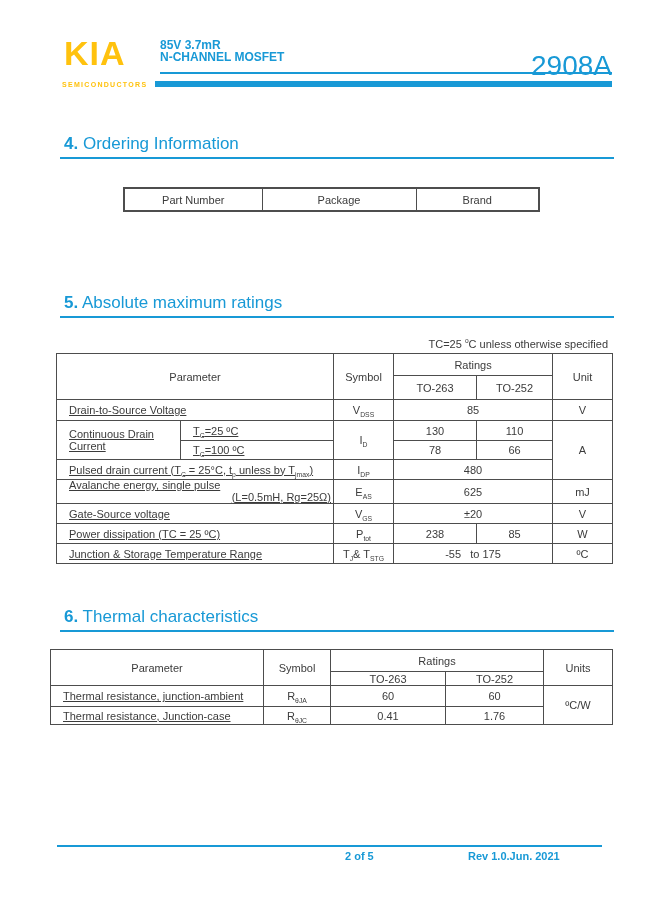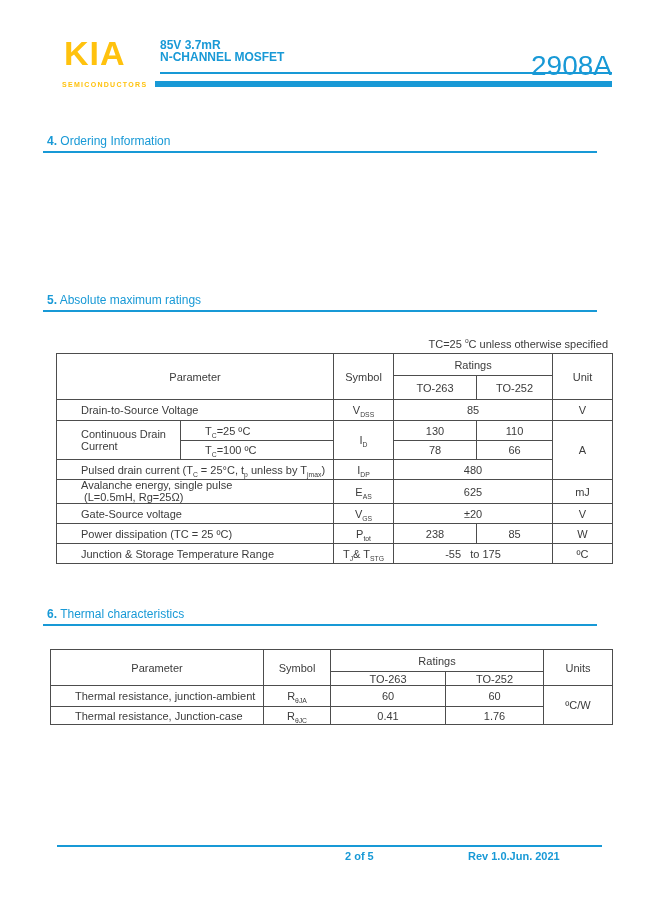--- a/index.html
+++ b/index.html
@@ -14,38 +14,38 @@
     font-family:"Liberation Sans", sans-serif;color:var(--ink);overflow:hidden;
   }
   
   .logo{position:absolute;left:64px;top:36px;font-size:34px;line-height:34px;font-weight:bold;color:var(--yellow);letter-spacing:1px;}
   .logo-sub{position:absolute;left:62px;top:81px;font-size:7px;font-weight:bold;color:var(--yellow);letter-spacing:1.3px;}
   .spec{position:absolute;left:160px;top:40px;font-size:12px;font-weight:bold;color:var(--blue);line-height:11.5px;}
   .part-number{position:absolute;right:37px;top:40px;font-size:28px;line-height:28px;color:var(--blue);margin-top:12px;}
   .hline-thin{position:absolute;left:160px;top:72px;width:452px;height:2px;background:var(--blue);}
   .hline-thick{position:absolute;left:155px;top:81px;width:457px;height:6px;background:var(--blue);}
   
-  .sec-head{position:absolute;left:43px;width:554px;border-bottom:2px solid var(--blue);padding:0 0 3px 4px;font-size:12px;color:var(--blue);box-sizing:border-box;}
+  .sec-head{position:absolute;left:60px;width:554px;border-bottom:2px solid var(--blue);padding:0 0 3px 4px;font-size:17px;color:var(--blue);box-sizing:border-box;}
   .sec-num{font-weight:bold;}
   #s4-head{top:134px;}
   #s5-head{top:293px;}
   #s6-head{top:598px;margin-top:9px;}
   .note{position:absolute;top:338px;left:350px;width:258px;text-align:right;font-size:11px;color:var(--ink);}
   
   table{border-collapse:collapse;table-layout:fixed;position:absolute;}
   td{border:1px solid var(--line);font-size:11px;color:var(--ink);text-align:center;vertical-align:middle;padding:0 2px;line-height:12px;box-sizing:border-box;overflow:hidden;}
-  td.left{text-align:left;padding-left:24px;}
+  td.left{text-align:left;padding-left:12px;text-decoration:underline;}
   sub{font-size:0.62em;line-height:0;}
   sup{font-size:0.6em;line-height:0;}
   .ws-pre{white-space:pre;}
   #ordering-table{left:123px;top:187px;width:415px;border:2px solid var(--line);}
   #absmax-table{left:56px;top:353px;width:556px;}
   #thermal-table{left:50px;top:649px;width:562px;}
   .two-line div{line-height:11.5px;}
-  .two-line div.l2{padding-left:3px;}
+  .two-line div.l2{padding-left:3px;text-align:right;}
   
   .footer-line{position:absolute;left:57px;top:845px;width:545px;height:2px;background:var(--blue);}
   .footer-page{position:absolute;left:308px;top:850px;font-size:11px;font-weight:bold;color:var(--blue);margin-left:37px;}
   .footer-rev{position:absolute;left:468px;top:850px;font-size:11px;font-weight:bold;color:var(--blue);}
 </style>
 </head>
 <body>
 
 <div class="page">
 
@@ -64,20 +64,25 @@
     <span>Ordering Information</span>
   </div>
 
   <table id="ordering-table">
     <colgroup>
         <col style="width:138px">
         <col style="width:154px">
         <col style="width:123px">
       </colgroup>
     <tbody>
+        <tr style="height:23px">
+      <td>Part Number</td>
+      <td>Package</td>
+      <td>Brand</td>
+    </tr>
   </tbody>
     </table>
 
   <div class="sec-head" id="s5-head">
     <span class="sec-num">5.</span>
     <span>Absolute maximum ratings</span>
   </div>
 
   <div class="note"><span>TC=25 </span><sup>o</sup><span>C unless otherwise specified</span></div>
 

